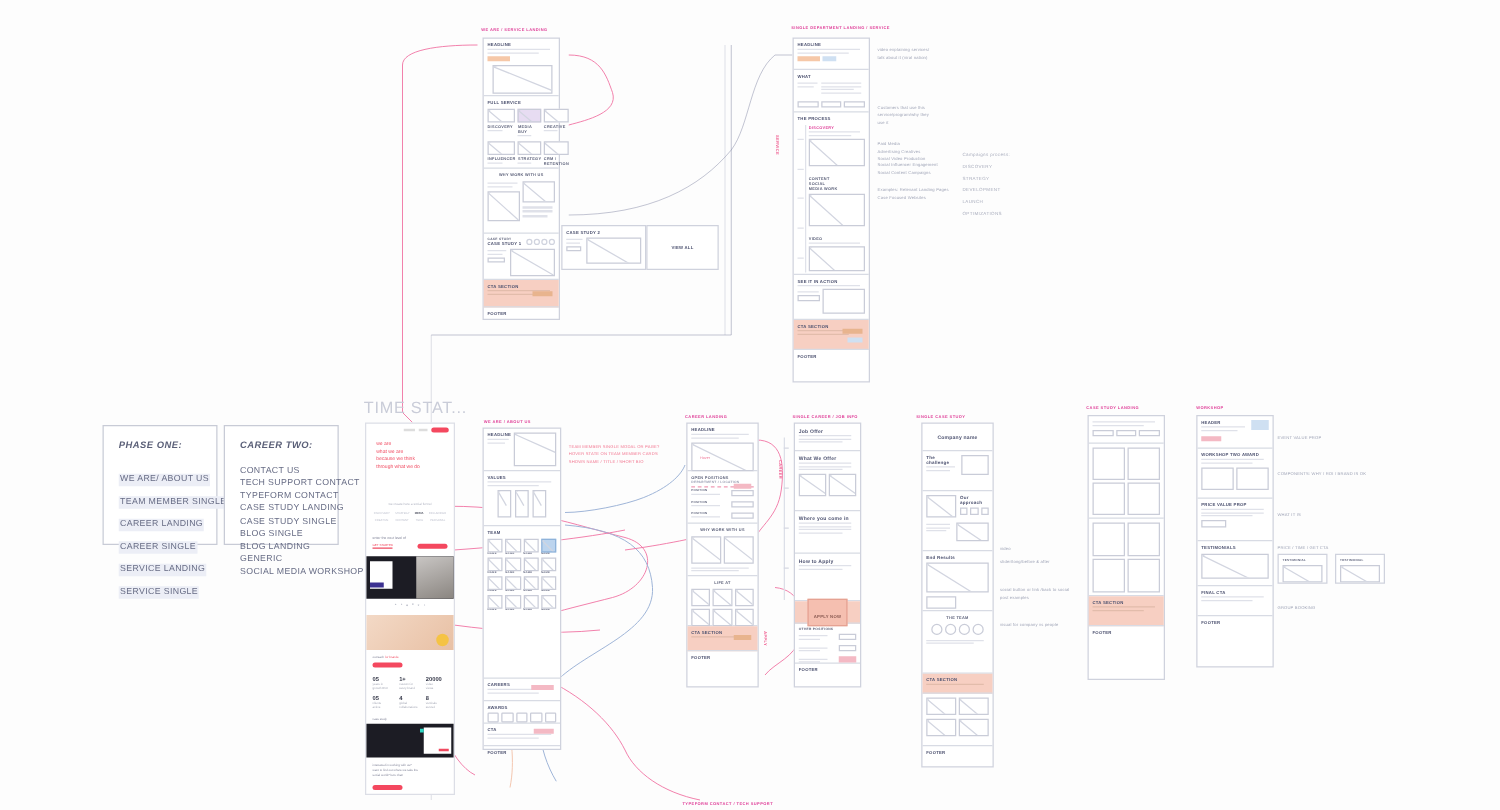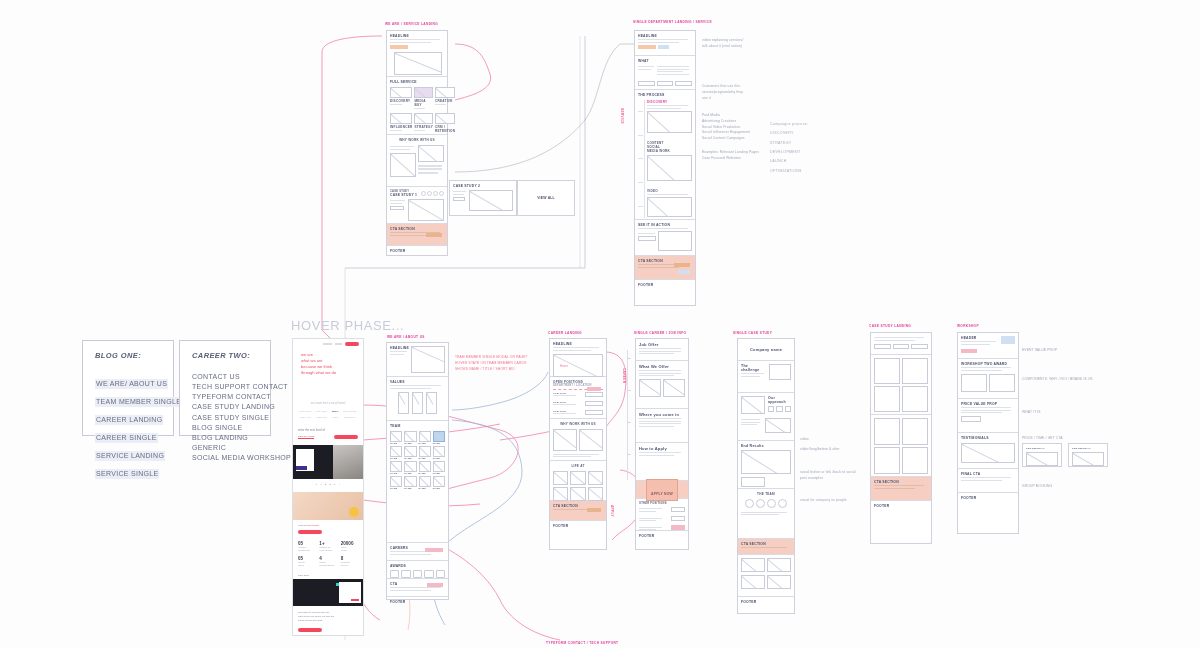--- a/index.html
+++ b/index.html
@@ -86,21 +86,21 @@
     <path d="M620 470 C640 472 645 490 640 510 C636 526 620 530 612 540" stroke="#f06fa0" stroke-width="0.7" fill="none"></path>
     <path d="M440 545 C470 560 490 580 500 600 C508 618 530 634 560 640" stroke="#f06fa0" stroke-width="0.7" fill="none"></path>
     <path d="M363 440 C420 436 470 430 500 424" stroke="#f06fa0" stroke-width="0.7" fill="none"></path>
     <path d="M363 500 C400 505 440 508 480 504" stroke="#f06fa0" stroke-width="0.7" fill="none"></path>
     <path d="M400 560 C410 585 412 610 408 630" stroke="#f4c7b0" stroke-width="0.8" fill="none"></path>
 
     <path d="M580 36 L580 268" stroke="#8d93ad" stroke-width="0.5" fill="none" opacity="0.45"></path>
   </svg>
 
   <div class="phase one" style="left:82px;top:340px;width:92px;height:96px;">
-    <h4>BLOG ONE:</h4>
+    <h4>PHASE ONE:</h4>
     <ul>
       <li>WE ARE/ ABOUT US</li>
       <li>TEAM MEMBER SINGLE</li>
       <li>CAREER LANDING</li>
       <li>CAREER SINGLE</li>
       <li>SERVICE LANDING</li>
       <li>SERVICE SINGLE</li>
     </ul>
   </div>
 
@@ -112,21 +112,21 @@
       <li>TYPEFORM CONTACT</li>
       <li>CASE STUDY LANDING</li>
       <li>CASE STUDY SINGLE</li>
       <li>BLOG SINGLE</li>
       <li>BLOG LANDING</li>
       <li>GENERIC</li>
       <li>SOCIAL MEDIA WORKSHOP</li>
     </ul>
   </div>
 
-  <div class="hover-stat" style="left:291px;top:318px;">HOVER PHASE...</div>
+  <div class="hover-stat" style="left:291px;top:318px;">TIME STAT...</div>
 
   <div class="tag" style="left:385px;top:22px;">WE ARE / SERVICE LANDING</div>
   <div class="tag" style="left:633px;top:20px;">SINGLE DEPARTMENT LANDING / SERVICE</div>
   <div class="tag" style="left:387px;top:335px;">WE ARE / ABOUT US</div>
   <div class="tag" style="left:548px;top:331px;">CAREER LANDING</div>
   <div class="tag" style="left:634px;top:331px;">SINGLE CAREER / JOB INFO</div>
   <div class="tag" style="left:733px;top:331px;">SINGLE CASE STUDY</div>
   <div class="tag" style="left:869px;top:324px;">CASE STUDY LANDING</div>
   <div class="tag" style="left:957px;top:324px;">WORKSHOP</div>
   <div class="tag" style="left:546px;top:641px;">TYPEFORM CONTACT / TECH SUPPORT</div>

